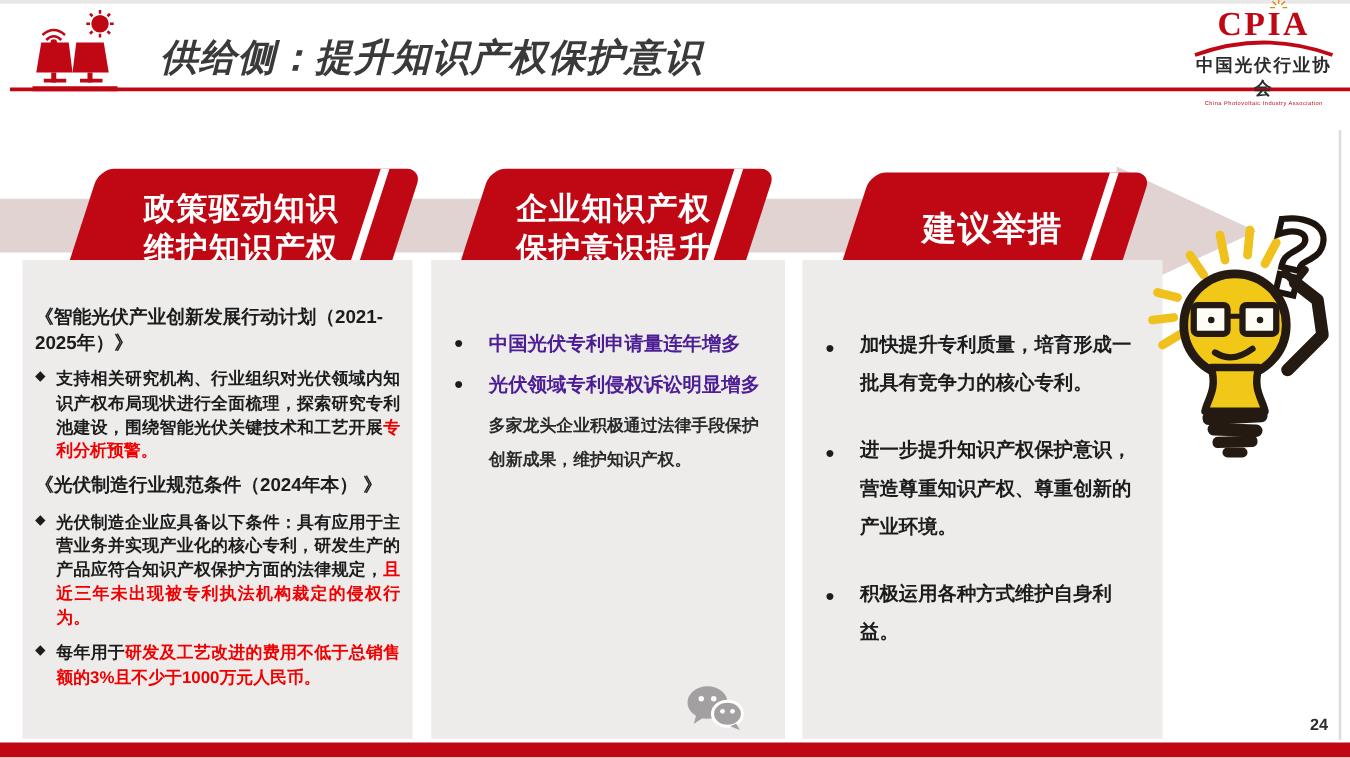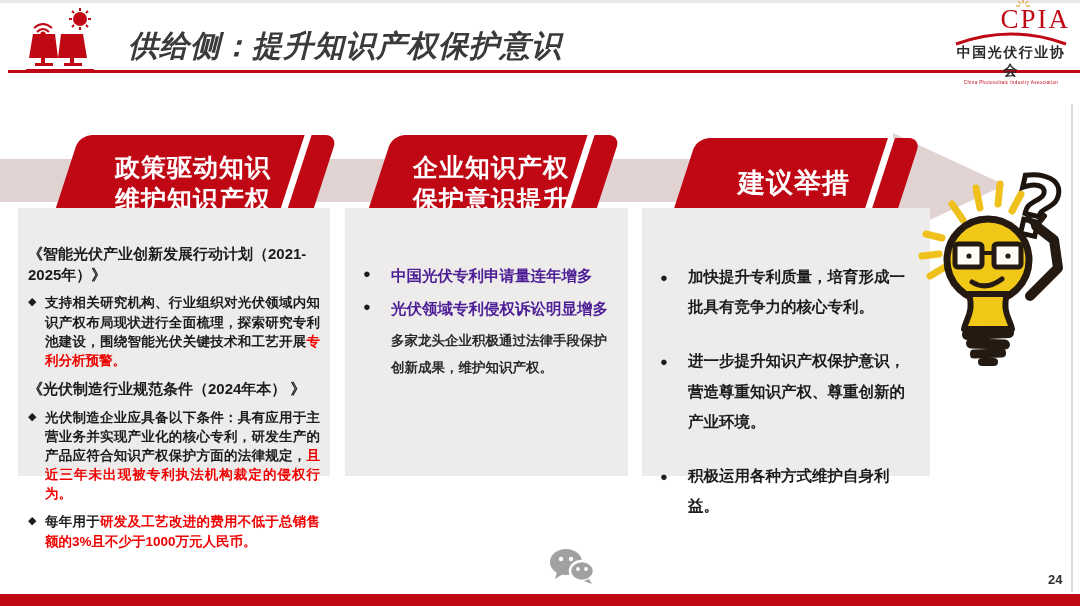--- a/index.html
+++ b/index.html
@@ -11,22 +11,22 @@
   .top-strip { position:absolute; left:0; top:0; width:1080px; height:3px; background:#e9e7e7; }
 
   
   .hdr-icon { position:absolute; left:24px; top:8px; width:72px; height:66px; }
   .page-title { position:absolute; left:128px; top:26px; font-size:30px; font-weight:bold;
                 color:#3a3a3a; letter-spacing:1px;font-style:italic; }
   .header-rule { position:absolute; left:8px; top:70px; width:1072px; height:3px; background:#c00714; }
 
   
   .logo { position:absolute; left:952px; top:6px; width:118px; height:64px; text-align:center; }
-  .logo-word { font-size:27px; font-weight:normal; color:#c00714; letter-spacing:2px;
-               font-family:"Liberation Serif","DejaVu Serif",serif; line-height:26px; position:relative;text-align:right; }
+  .logo-word { font-size:27px; font-weight:bold; color:#c00714; letter-spacing:2px;
+               font-family:"Liberation Serif","DejaVu Serif",serif; line-height:26px; position:relative; }
   .logo-burst { position:absolute; left:64px; top:-7px; width:14px; height:10px; }
   .logo-arc { position:absolute; left:2px; top:24px; width:114px; height:16px; }
   .logo-cn { font-size:14px; font-weight:bold; color:#2b2b2b; letter-spacing:1.5px; margin-top:12px; }
   .logo-en { font-size:4.5px; color:#c00714; letter-spacing:0.4px; }
 
   
   .arrow-band { position:absolute; left:0; top:159px; width:893px; height:43px; background:#e2d3d3; }
   .arrow-head { position:absolute; left:893px; top:133px; width:112px; height:104px; background:#e2d3d3;
                 clip-path:polygon(0 0, 100% 50%, 0 100%); }
 
@@ -37,21 +37,21 @@
   .banner-slash { position:absolute; top:-6px; bottom:-6px; right:26px; width:7px; background:#ffffff; }
   .banner-text { position:absolute; inset:0; display:flex; flex-direction:column;
                  align-items:center; justify-content:center; color:#ffffff; font-weight:bold;
                  font-size:25px; line-height:1.3; letter-spacing:1px; }
   .banner-text.single { font-size:27px;font-family:Liberation Serif, serif; }
   #banner-1 { left:64px;  top:135px; width:258px; }
   #banner-2 { left:377px; top:135px; width:228px; }
   #banner-3 { left:682px; top:138px; width:224px; height:92px; }
 
   
-  .panel { position:absolute; top:208px; height:268px; background:#edeceb; }
+  .panel { position:absolute; top:208px; height:383px; background:#edeceb; }
   #panel-1 { left:18px;  width:312px; padding:36px 10px 0 10px; }
   #panel-2 { left:345px; width:283px; padding:56px 12px 0 14px; }
   #panel-3 { left:642px; width:288px; padding:54px 10px 0 16px; }
 
   
   .p1-head { font-size:15px; font-weight:bold; color:#1c1c1c; line-height:1.38; margin-bottom:8px; }
   .p1-item { position:relative; padding-left:17px; font-size:13.5px; font-weight:bold; color:#1c1c1c;
              line-height:1.42; text-align:justify; margin-bottom:9px; }
   .p1-item .mark { position:absolute; left:0; top:1px; font-size:11px; }
   .red { color:#f00000; }

